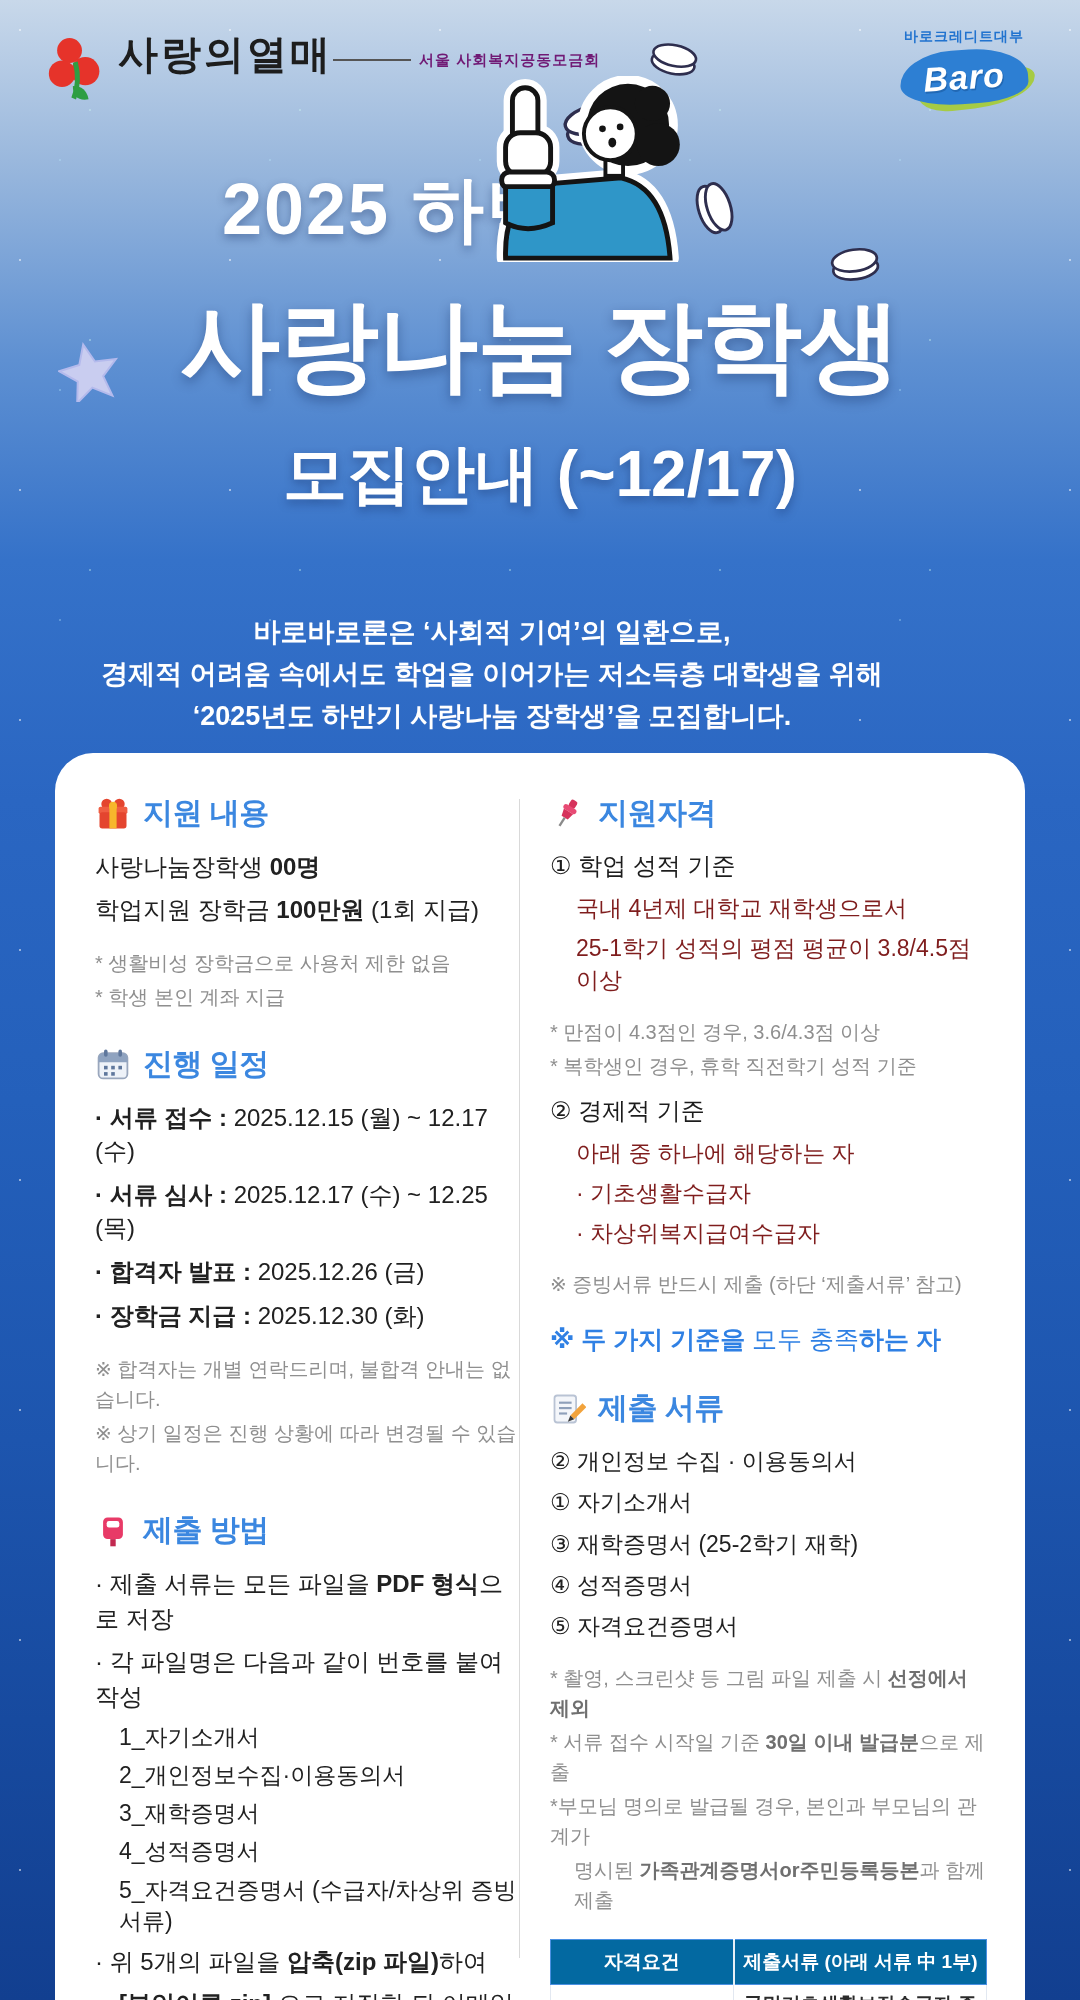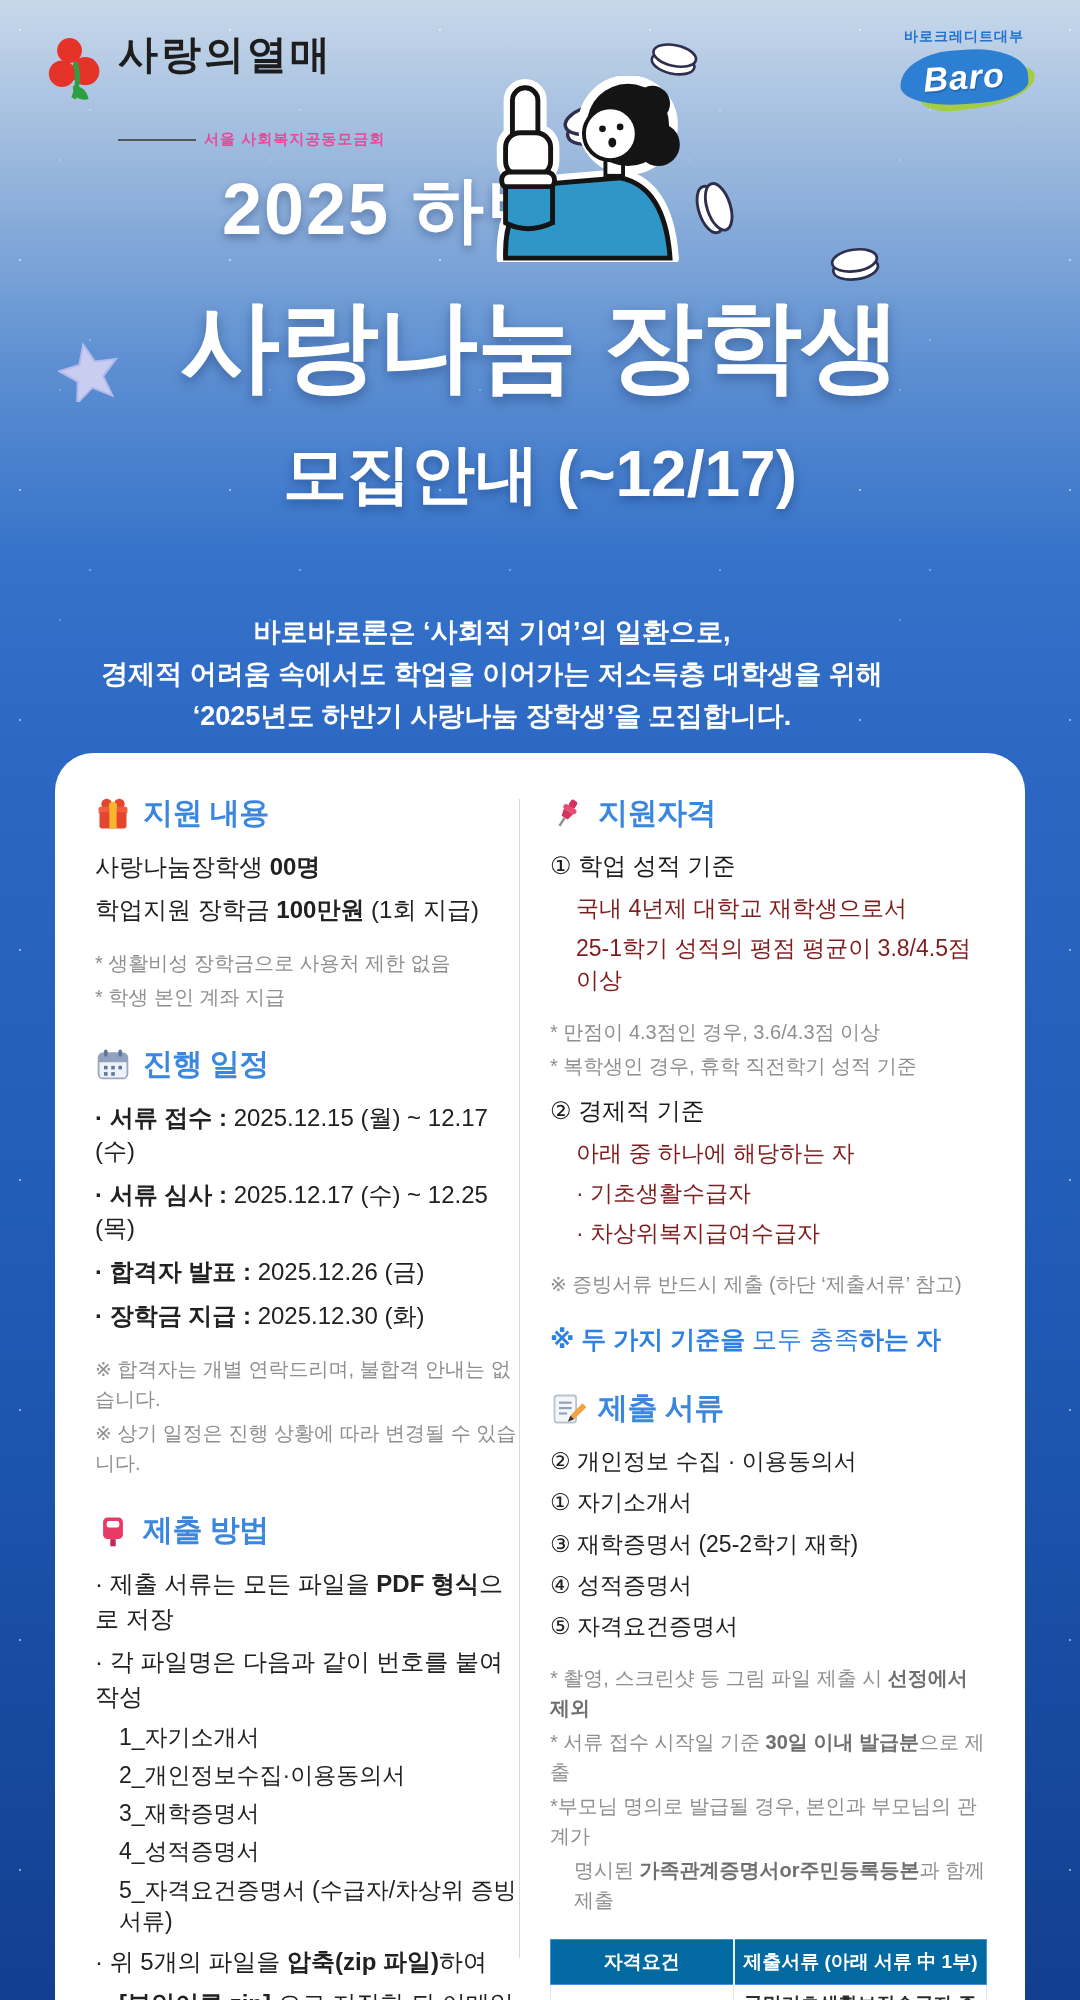--- a/index.html
+++ b/index.html
@@ -14,23 +14,23 @@
       radial-gradient(circle 2px at 20px 30px, rgba(255,255,255,.5) 50%, transparent 51%),
       radial-gradient(circle 1.5px at 90px 110px, rgba(210,255,245,.35) 50%, transparent 51%),
       radial-gradient(circle 1px at 150px 60px, rgba(255,255,255,.4) 50%, transparent 51%),
       radial-gradient(circle 2px at 60px 160px, rgba(190,240,255,.3) 50%, transparent 51%),
       radial-gradient(circle 1px at 120px 190px, rgba(255,255,255,.35) 50%, transparent 51%);
     background-size:210px 230px;
   }
 
   
   .logo-left{position:absolute;left:48px;top:34px;display:flex;align-items:flex-start;gap:12px;}
-  .ll-text{display:flex;flex-direction:column;gap:44px;}
+  .ll-text{display:flex;flex-direction:row;}
   .ll-title{font-size:40px;font-weight:800;color:#1d1d1d;letter-spacing:3px;line-height:1;}
-  .ll-sub{margin-top:12px;display:flex;align-items:center;gap:8px;color:#ec4899;font-size:15px;font-weight:600;letter-spacing:1px;}
+  .ll-sub{margin-top:12px;display:flex;align-items:center;gap:8px;color:#701a75;font-size:15px;font-weight:600;letter-spacing:1px;}
   .ll-dash{width:78px;height:2px;background:#555;}
 
   .logo-right{position:absolute;right:52px;top:28px;text-align:center;}
   .lr-small{color:#2173cf;font-size:14px;font-weight:700;letter-spacing:1px;margin-bottom:4px;}
   .baro-badge{position:relative;width:128px;height:54px;margin-left:auto;}
   .baro-green{position:absolute;right:-8px;bottom:-4px;width:118px;height:38px;background:#a6cb44;
     border-radius:10% 30% 70% 40%/20% 40% 90% 60%;transform:rotate(-7deg);}
   .baro-blue{position:absolute;inset:0;background:#2d7fd3;border-radius:48% 52% 46% 54%/70% 62% 40% 46%;
     transform:rotate(-4deg);display:flex;align-items:center;justify-content:center;
     color:#fff;font-size:34px;font-weight:800;font-style:italic;letter-spacing:1px;

